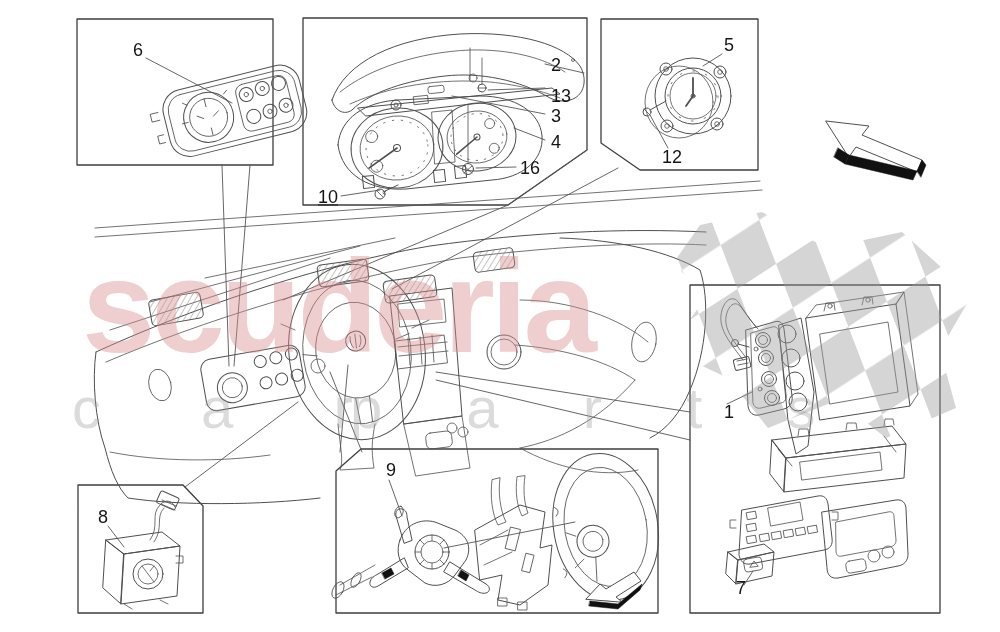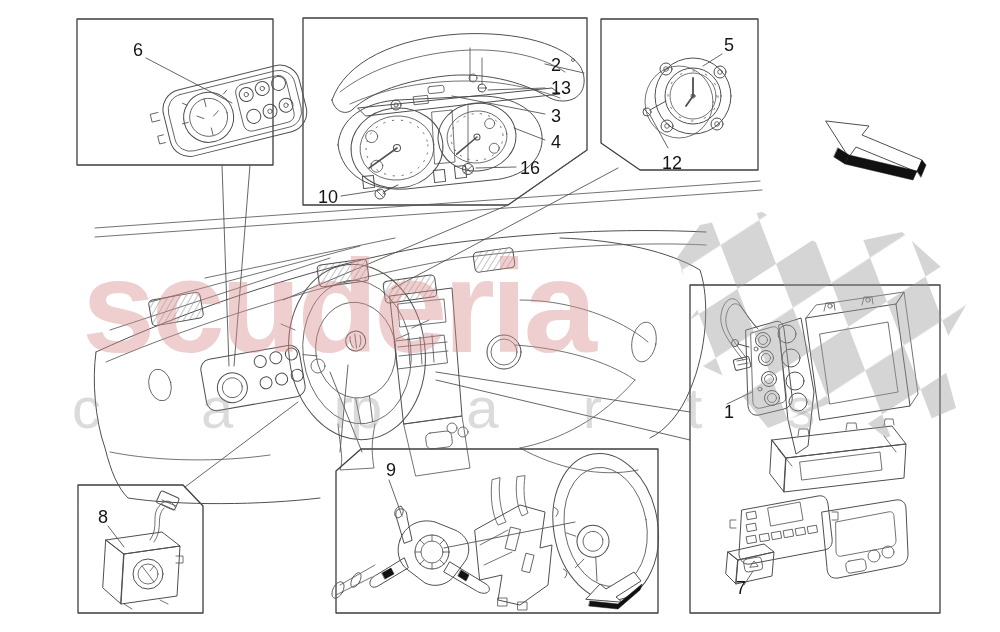--- a/index.html
+++ b/index.html
@@ -376,18 +376,18 @@
 <div id="callouts">
       <span style="left: 729px; top: 414px;">1</span>
       <span style="left: 556px; top: 67px;">2</span>
       <span style="left: 556px; top: 118px;">3</span>
       <span style="left: 556px; top: 144px;">4</span>
       <span style="left: 729px; top: 47px;">5</span>
       <span style="left: 138px; top: 52px;">6</span>
       <span style="left: 741px; top: 590px;">7</span>
       <span style="left: 103px; top: 519px;">8</span>
       <span style="left: 391px; top: 472px;">9</span>
-      <span style="left: 328px; top: 199px;">10</span>
+      <span style="left: 328px; top: 199px; text-decoration: underline;">10</span>
       <span style="left: 530px; top: 170px;">16</span>
-      <span style="left: 672px; top: 165px;">12</span>
-      <span style="left: 561px; top: 90px;">13</span>
+      <span style="left: 672px; top: 159px;">12</span>
+      <span style="left: 561px; top: 98px;">13</span>
     </div>
 </div>
 
 </body></html>

